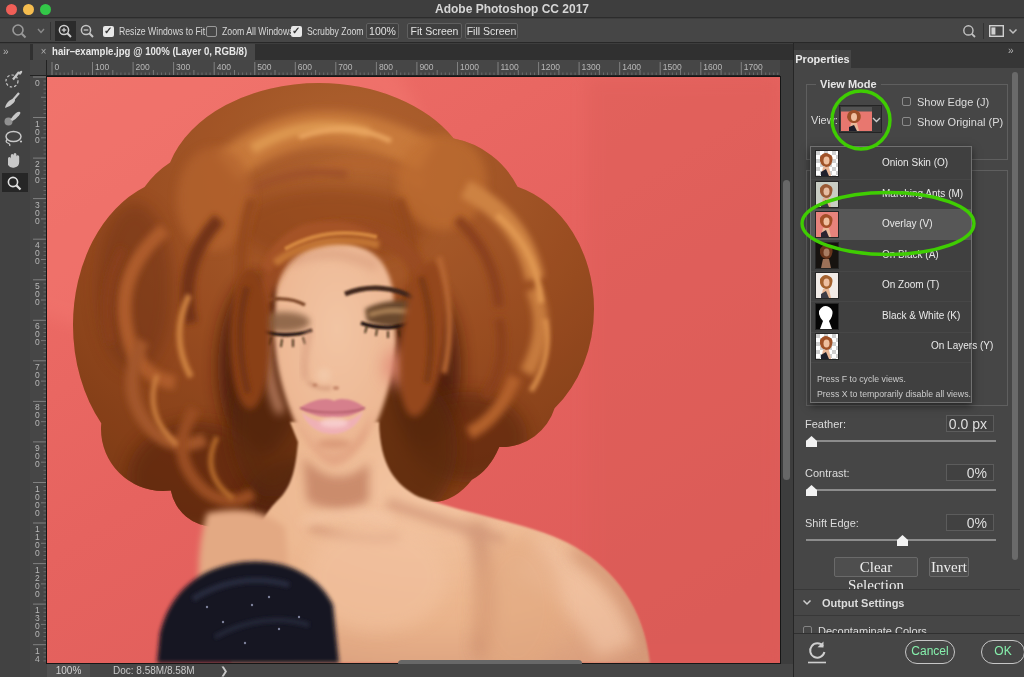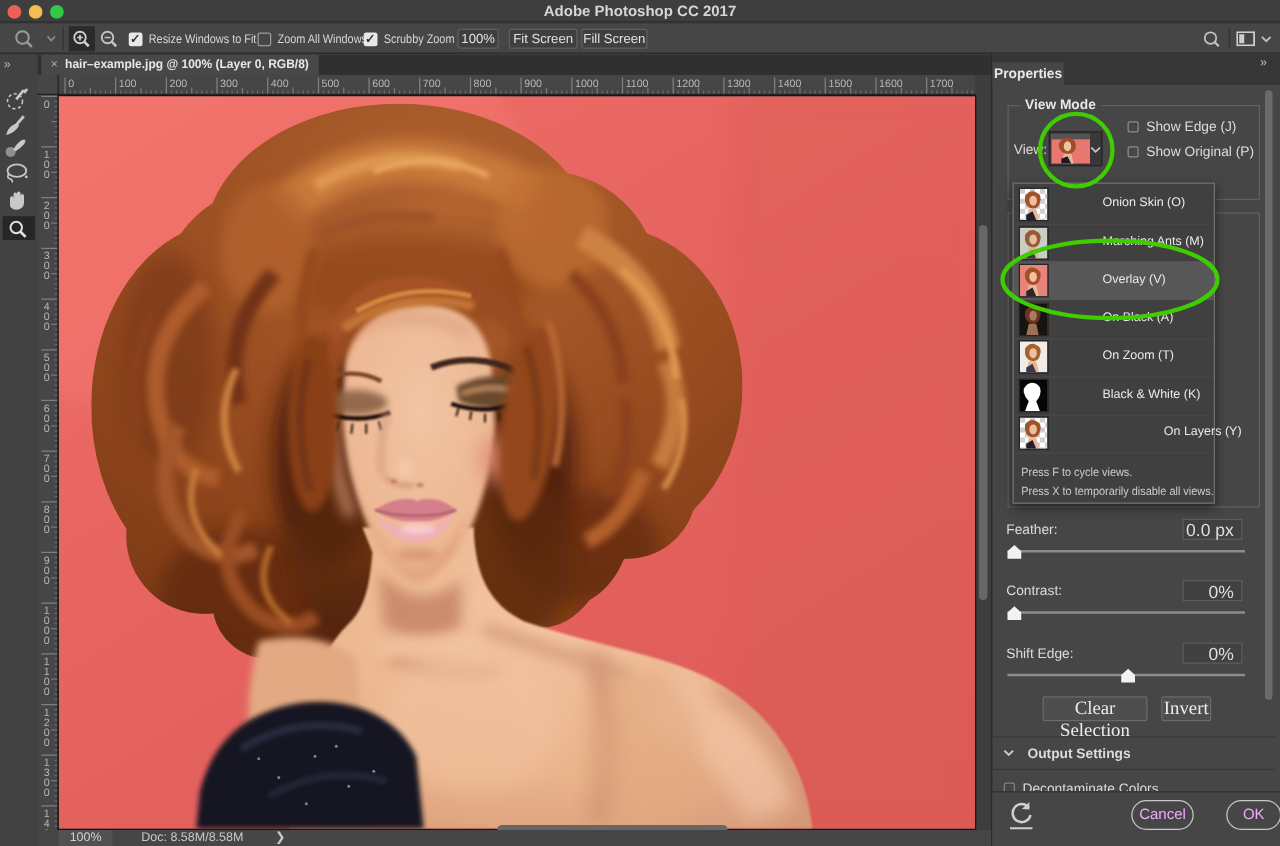--- a/index.html
+++ b/index.html
@@ -64,21 +64,21 @@
   .group { position:absolute; border:1px solid #5f5f5f; }
   .grouplabel { position:absolute; background:#464646; color:#e6e6e6; font-size:11px;
     font-weight:bold; padding:0 4px; }
   .valbox { position:absolute; width:48px; height:17px; border:1px solid #5c5c5c;
     background:#414141; color:#dedede; font-size:14px; line-height:16px;
     text-align:right; padding-right:6px; }
   .slider { position:absolute; height:2px; background:#8c8c8c; }
   .pbtn { position:absolute; height:20px; background:#4e4e4e; border:1px solid #6a6a6a;
     border-radius:2px; color:#ececec; font-size:15px; text-align:center; line-height:18px;font-family:Liberation Serif, serif; }
   .pill { position:absolute; top:640px; height:24px; border:1.5px solid #c6c6c6;
-    border-radius:12px; color:#f0abfc; font-size:12px; text-align:center; line-height:21px; }
+    border-radius:12px; color:#86efac; font-size:12px; text-align:center; line-height:21px; }
 
   
   #menu { position:absolute; left:810px; top:146px; width:162px; height:257px;
     background:#404040; border:1px solid #717171; box-shadow:0 3px 8px rgba(0,0,0,.5); }
   .mlabel { position:absolute; left:39px; top:8px; color:#e9e9e9; font-size:10px; white-space:nowrap;margin-left:33px; }
   .mthumb { position:absolute; left:6px; top:3px; width:22px; height:25px; outline:1px solid #262626; }
   .hint { position:absolute; left:817px; color:#cccccc; font-size:9.5px; white-space:nowrap; transform:scaleX(0.92); transform-origin:left center; }
 </style>
 </head>
 <body>

